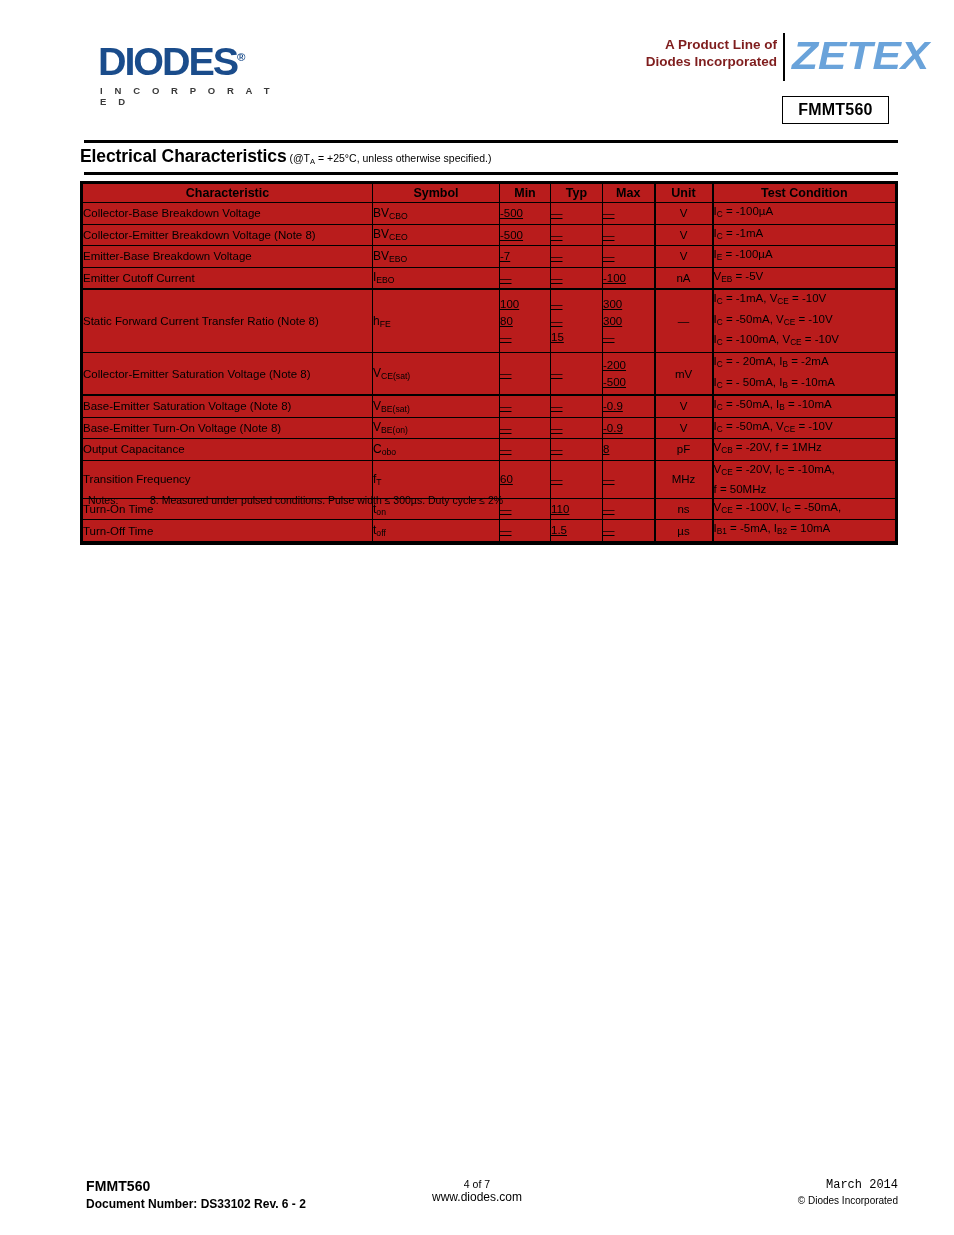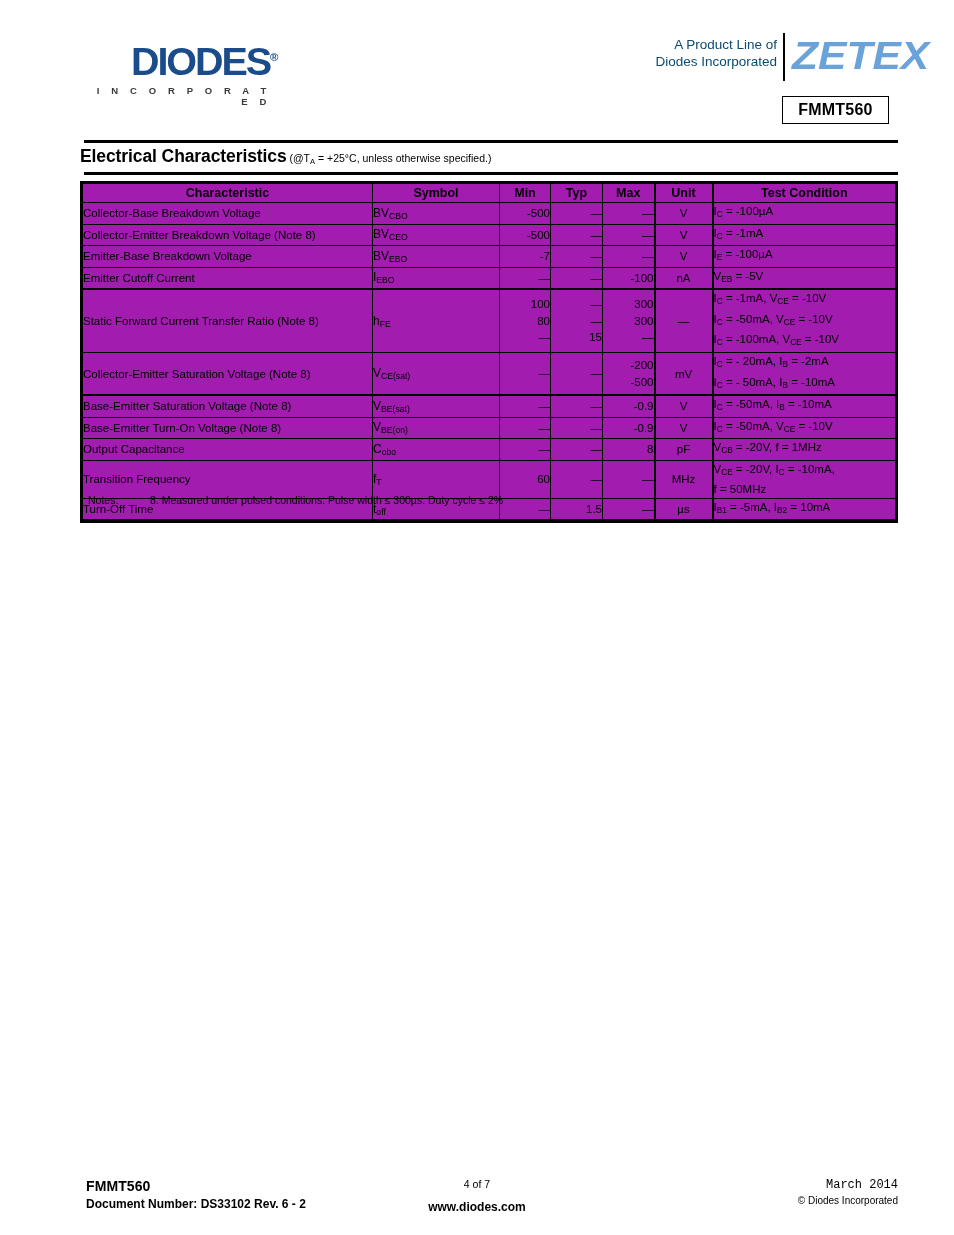--- a/index.html
+++ b/index.html
@@ -16,23 +16,22 @@
 
   
   .header {
     position: absolute;
     left: 0; top: 0;
     width: 954px;
     height: 135px;
   }
   .diodes-logo {
     position: absolute;
-    left: 86px; top: 38px;
+    left: 98px; top: 38px;
     width: 185px;
-    text-align: right;
   }
   .diodes-word {
     font-family: "Liberation Sans", sans-serif;
     font-weight: bold;
     font-size: 38px;
     letter-spacing: -2px;
     color: #1A4C8B;
     line-height: 38px;
     font-stretch: condensed;
     transform: scaleX(1.04);
@@ -53,23 +52,23 @@
     margin-top: 4px;
     padding-left: 2px;
   }
 
   .product-line {
     position: absolute;
     left: 620px; top: 36px;
     width: 157px;
     text-align: right;
     font-size: 13.5px;
-    font-weight: normal;
+    font-weight: bold;
     line-height: 17px;
-    color: #0c4a6e;
+    color: #7f1d1d;
   }
   .vert-divider {
     position: absolute;
     left: 783px; top: 33px;
     width: 1.5px; height: 48px;
     background: #000;
   }
   .zetex-logo {
     position: absolute;
     left: 792px; top: 33px;
@@ -122,21 +121,21 @@
     letter-spacing: 0;
   }
   sub { font-size: 0.72em; vertical-align: -0.25em; }
 
   
   .tbl-wrap {
     position: absolute;
     left: 80px; top: 181px;
     width: 818px;
     border: 2.5px solid #000;
-    background: #a21caf;
+    background: #b91c1c;
   }
   table.ec {
     border-collapse: collapse;
     width: 100%;
     table-layout: fixed;
     font-size: 11.5px;
   }
   table.ec td, table.ec th {
     border: 1px solid #000;
     padding: 0;
@@ -153,21 +152,21 @@
   .c-char  { width: 290px; }
   .c-sym   { width: 127px; }
   .c-min   { width: 51px; }
   .c-typ   { width: 52px; }
   .c-max   { width: 52px; }
   .c-unit  { width: 58px; }
   .c-test  { width: 183px; }
 
   td.char { text-align: left;   padding-left: 4px;  }
   td.sym  { text-align: left; font-size: 12px; }
-  td.num  { text-align: right; }
+  td.num  { text-align: left; text-decoration: underline; }
   td.unit { text-align: center; }
   td.test { text-align: left;   padding-left: 5px; }
 
   tr.r-std td { height: 18px; }
   tr.r-tall3 td { height: 52px; }
   tr.r-tall2 td { height: 35px; }
 
   .ml { line-height: 16.5px; }
   .ml2 { line-height: 16.5px; }
 
@@ -185,21 +184,21 @@
   }
   .notes .lbl { display: inline-block; width: 62px; }
 
   
   .footer { position: absolute; left: 0; top: 1178px; width: 954px; }
   .f-left { position: absolute; left: 86px; top: 0; }
   .f-part { font-size: 14px; font-weight: bold; letter-spacing: 0.1px; }
   .f-doc  { font-size: 12px; font-weight: bold; margin-top: 3px; }
   .f-mid  { position: absolute; left: 0; top: 0; width: 954px; text-align: center; }
   .f-page { font-size: 10.5px; }
-  .f-url  { font-size: 12px; font-weight: bold; margin-top: 10px; }
+  .f-url  { font-size: 12px; font-weight: normal; margin-top: 0; }
   .f-right{ position: absolute; right: 56px; top: 0; text-align: right; }
   .f-date { font-size: 12px; font-family: Liberation Mono, monospace; }
   .f-copy { font-size: 10px; margin-top: 3px; padding-left: 12px; }
 </style>
 </head>
 <body>
 
 <div class="header">
 
   <div class="diodes-logo">
@@ -424,20 +423,37 @@
           </td>
           <td class="num ml">
             <div>—</div>
           </td>
           <td class="unit vsep-left">MHz</td>
           <td class="test ml2 vsep-left">
             <div>V<sub>CE</sub> = -20V, I<sub>C</sub> = -10mA,</div>
             <div>f = 50MHz</div>
           </td>
         </tr>
+        <tr class="r-std">
+          <td class="char">Turn-On Time</td>
+          <td class="sym">t<sub>on</sub></td>
+          <td class="num ml">
+            <div>—</div>
+          </td>
+          <td class="num ml">
+            <div>110</div>
+          </td>
+          <td class="num ml">
+            <div>—</div>
+          </td>
+          <td class="unit vsep-left">ns</td>
+          <td class="test ml2 vsep-left">
+            <div>V<sub>CE</sub> = -100V, I<sub>C</sub> = -50mA,</div>
+          </td>
+        </tr>
         <tr class="r-std thick-bot">
           <td class="char">Turn-Off Time</td>
           <td class="sym">t<sub>off</sub></td>
           <td class="num ml">
             <div>—</div>
           </td>
           <td class="num ml">
             <div>1.5</div>
           </td>
           <td class="num ml">

